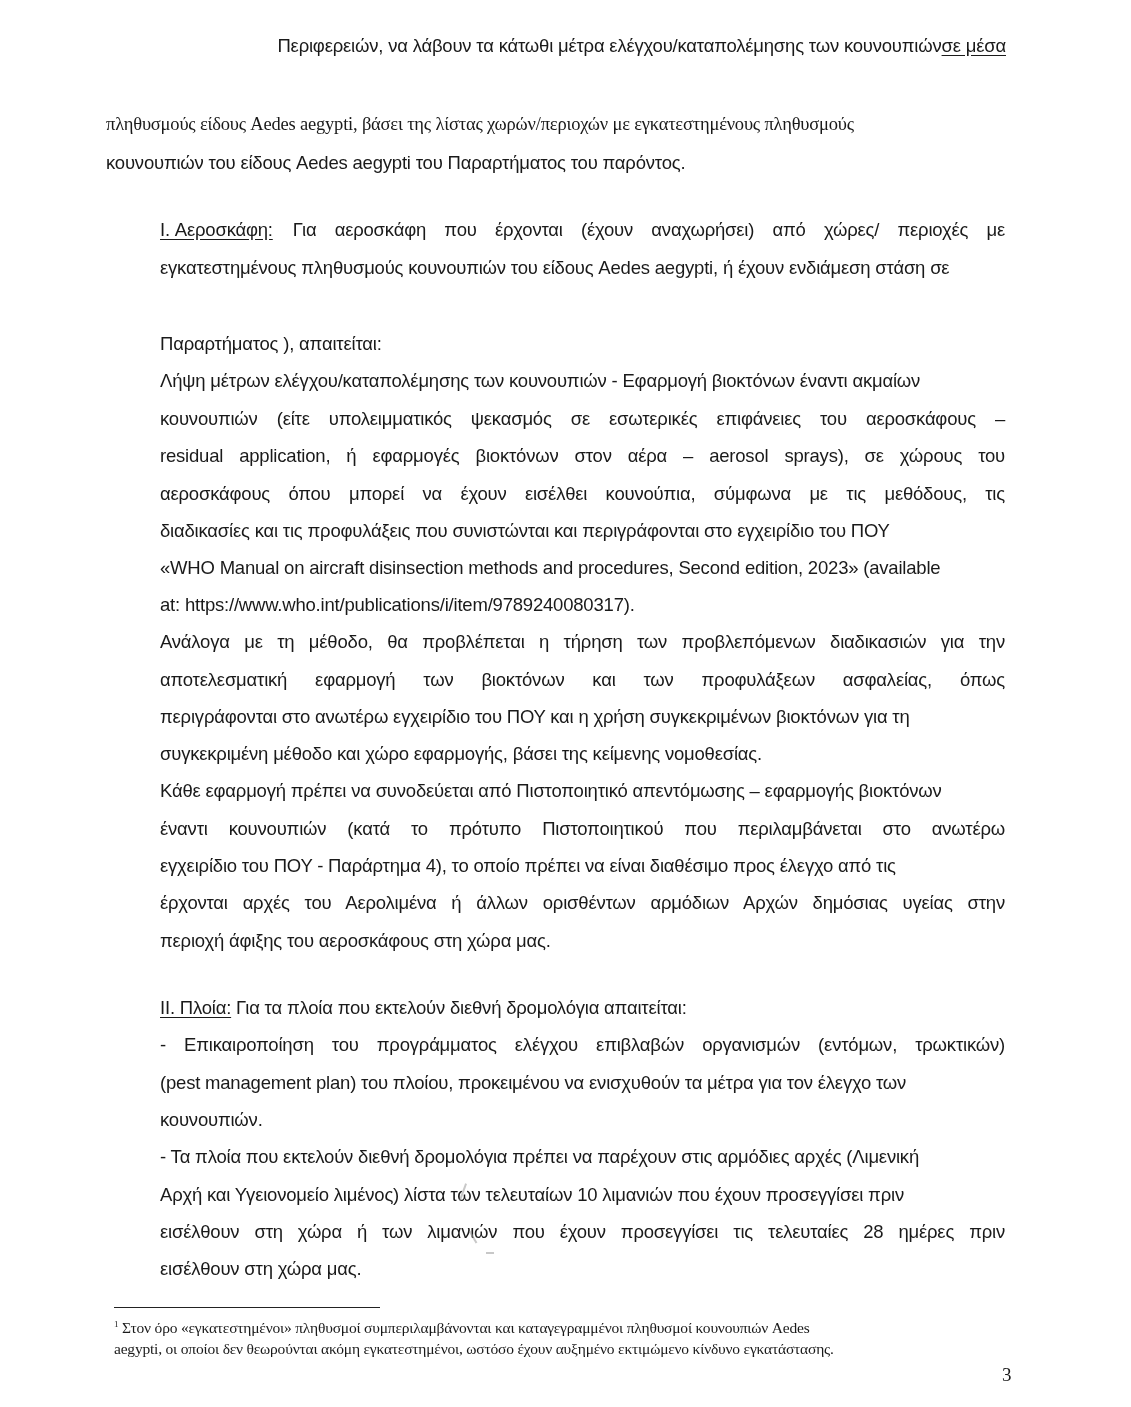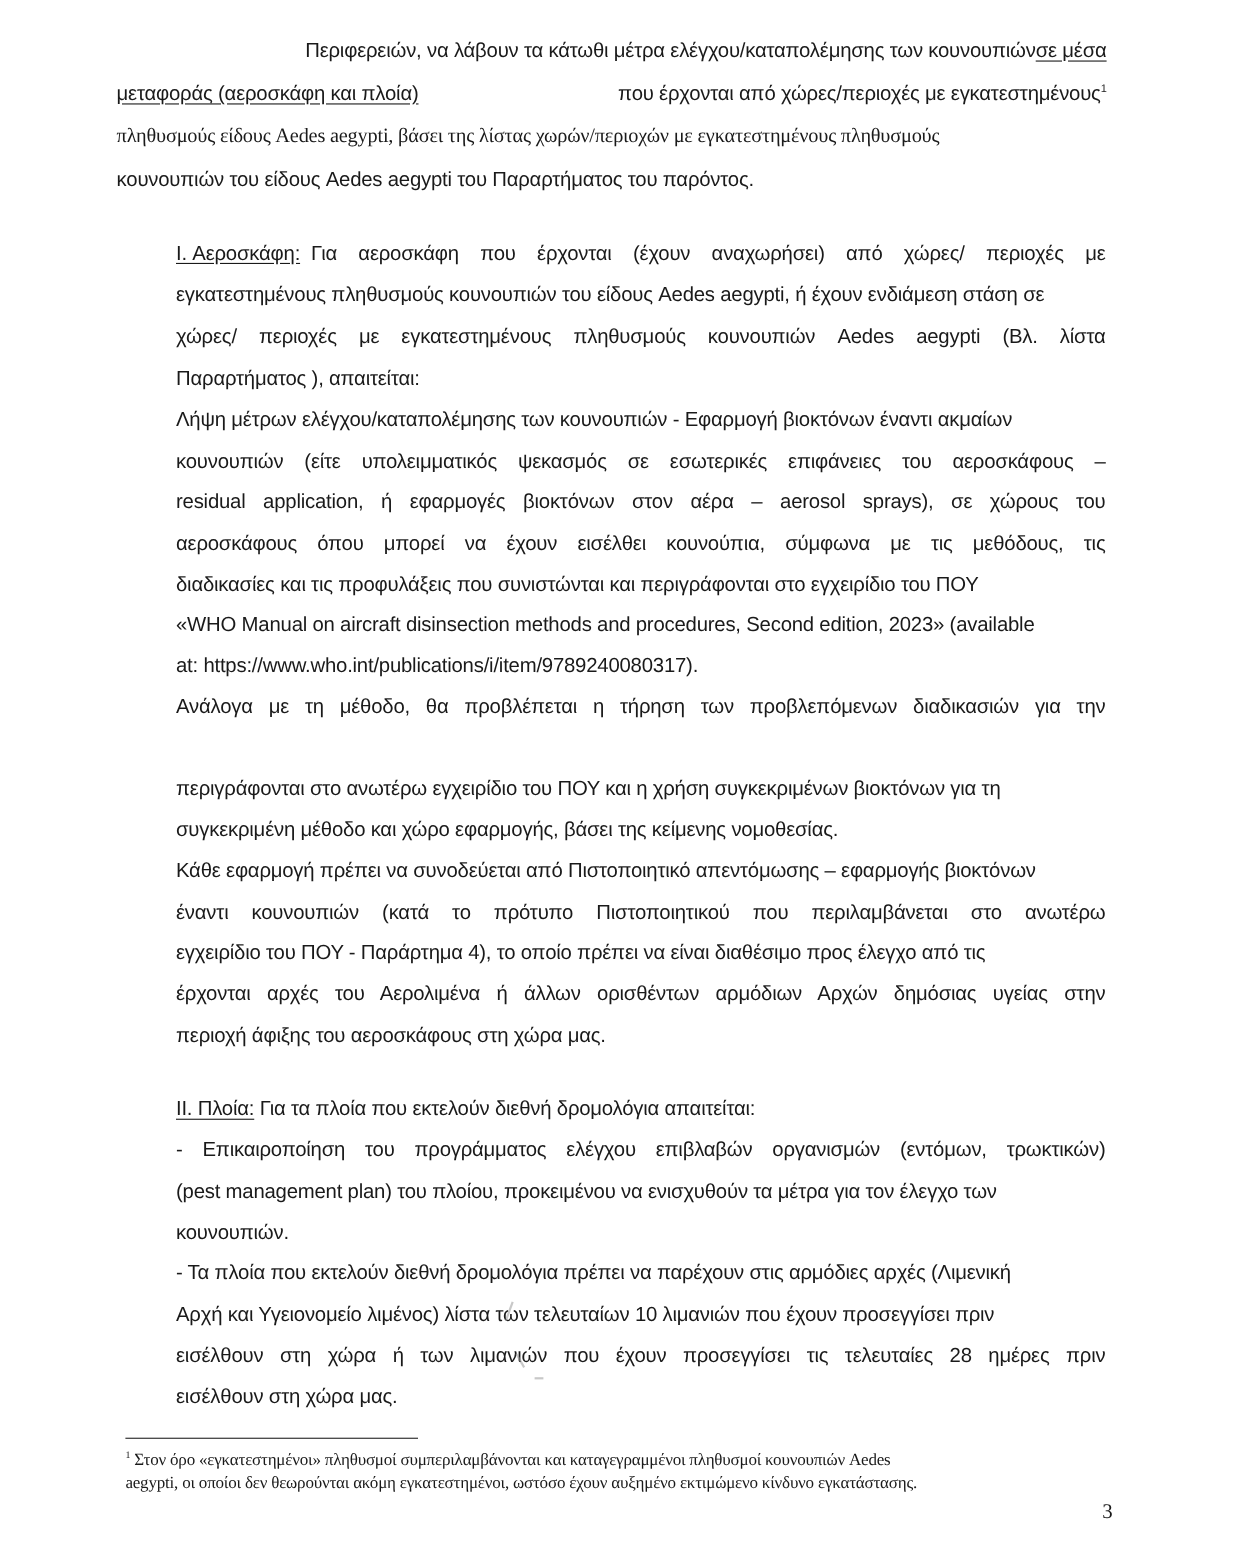--- a/index.html
+++ b/index.html
@@ -74,42 +74,38 @@
   </style>
 </head>
 <body>
 
 <div class="page">
 
   <div class="line just" style="left:106px; top:34px; width:900px;">
     <span>Περιφερειών, να λάβουν τα κάτωθι μέτρα ελέγχου/καταπολέμησης των κουνουπιών </span>
     <span class="u">σε μέσα</span>
   </div>
-  <div class="line" style="left:106px; top:73px; width:900px; display:flex; justify-content:space-between;">
-    <span class="u">μεταφοράς (αεροσκάφη και πλοία)</span>
-    <span><span> που έρχονται από χώρες/περιοχές με εγκατεστημένους</span><span class="sup">1</span></span>
-  </div>
   <div class="line" style="left:106px; top:112px;font-family:Liberation Serif, serif;">πληθυσμούς είδους Aedes aegypti, βάσει της λίστας χωρών/περιοχών με εγκατεστημένους πληθυσμούς</div>
   <div class="line" style="left:106px; top:151px;">κουνουπιών του είδους Aedes aegypti του Παραρτήματος του παρόντος.</div>
 
   <div class="line" style="left:160px; top:218px; width:845px; display:flex; justify-content:space-between;">
     <span class="u">I. Αεροσκάφη:</span>
-    <span style="margin-left:10px; flex:1; text-align:justify; text-align-last:justify;">Για αεροσκάφη που έρχονται (έχουν αναχωρήσει) από χώρες/ περιοχές με</span>
+    <span style="margin-left:20px; flex:1; text-align:justify; text-align-last:justify;">Για αεροσκάφη που έρχονται (έχουν αναχωρήσει) από χώρες/ περιοχές με</span>
   </div>
   <div class="line" style="left:160px; top:256px;">εγκατεστημένους πληθυσμούς κουνουπιών του είδους Aedes aegypti, ή έχουν ενδιάμεση στάση σε</div>
-  <div class="line just" style="left:160px; top:294px; width:845px; text-align:justify; text-align-last:justify; display:block;">χώρες/ περιοχές με εγκατεστημένους πληθυσμούς κουνουπιών Aedes aegypti (Βλ. λίστα</div>
   <div class="line" style="left:160px; top:332px;">Παραρτήματος ), απαιτείται:</div>
   <div class="line" style="left:160px; top:369px;">Λήψη μέτρων ελέγχου/καταπολέμησης των κουνουπιών - Εφαρμογή βιοκτόνων έναντι ακμαίων</div>
   <div class="line" style="left:160px; top:444px; width:845px; display:block; text-align:justify; text-align-last:justify;">residual application, ή εφαρμογές βιοκτόνων στον αέρα – aerosol sprays), σε χώρους του</div>
   <div class="line" style="left:160px; top:407px; width:845px; display:block; text-align:justify; text-align-last:justify;">κουνουπιών (είτε υπολειμματικός ψεκασμός σε εσωτερικές επιφάνειες του αεροσκάφους –</div>
   <div class="line" style="left:160px; top:482px; width:845px; display:block; text-align:justify; text-align-last:justify;">αεροσκάφους όπου μπορεί να έχουν εισέλθει κουνούπια, σύμφωνα με τις μεθόδους, τις</div>
   <div class="line" style="left:160px; top:519px;">διαδικασίες και τις προφυλάξεις που συνιστώνται και περιγράφονται στο εγχειρίδιο του ΠΟΥ</div>
   <div class="line" style="left:160px; top:556px;">«WHO Manual on aircraft disinsection methods and procedures, Second edition, 2023» (available</div>
   <div class="line" style="left:160px; top:593px;">at: https://www.who.int/publications/i/item/9789240080317).</div>
   <div class="line" style="left:160px; top:630px; width:845px; display:block; text-align:justify; text-align-last:justify;">Ανάλογα με τη μέθοδο, θα προβλέπεται η τήρηση των προβλεπόμενων διαδικασιών για την</div>
+  <div class="line" style="left:160px; top:668px; width:845px; display:block; text-align:justify; text-align-last:justify;">αποτελεσματική εφαρμογή των βιοκτόνων και των προφυλάξεων ασφαλείας, όπως</div>
   <div class="line" style="left:160px; top:705px;">περιγράφονται στο ανωτέρω εγχειρίδιο του ΠΟΥ και η χρήση συγκεκριμένων βιοκτόνων για τη</div>
   <div class="line" style="left:160px; top:742px;">συγκεκριμένη μέθοδο και χώρο εφαρμογής, βάσει της κείμενης νομοθεσίας.</div>
   <div class="line" style="left:160px; top:817px; width:845px; display:block; text-align:justify; text-align-last:justify;">έναντι κουνουπιών (κατά το πρότυπο Πιστοποιητικού που περιλαμβάνεται στο ανωτέρω</div>
   <div class="line" style="left:160px; top:779px;">Κάθε εφαρμογή πρέπει να συνοδεύεται από Πιστοποιητικό απεντόμωσης – εφαρμογής βιοκτόνων</div>
   <div class="line" style="left:160px; top:854px;">εγχειρίδιο του ΠΟΥ - Παράρτημα 4), το οποίο πρέπει να είναι διαθέσιμο προς έλεγχο από τις</div>
   <div class="line" style="left:160px; top:891px; width:845px; display:block; text-align:justify; text-align-last:justify;">έρχονται αρχές του Αερολιμένα ή άλλων ορισθέντων αρμόδιων Αρχών δημόσιας υγείας στην</div>
   <div class="line" style="left:160px; top:929px;">περιοχή άφιξης του αεροσκάφους στη χώρα μας.</div>
 
   <div class="line" style="left:160px; top:996px;">
     <span class="u">II. Πλοία:</span>

